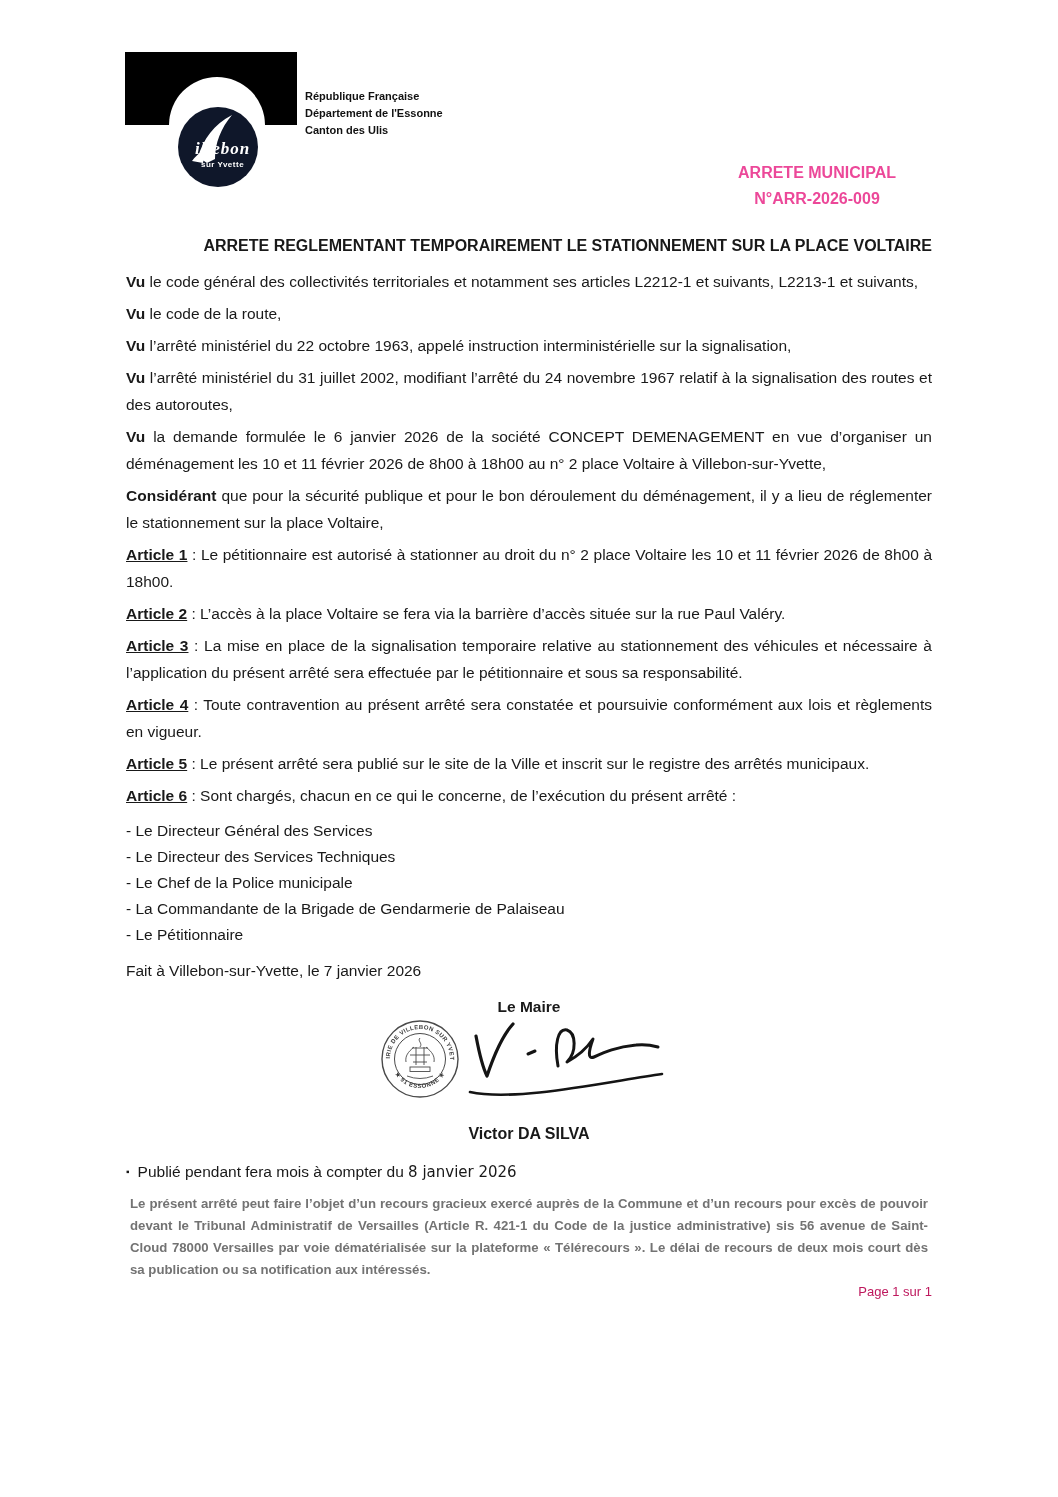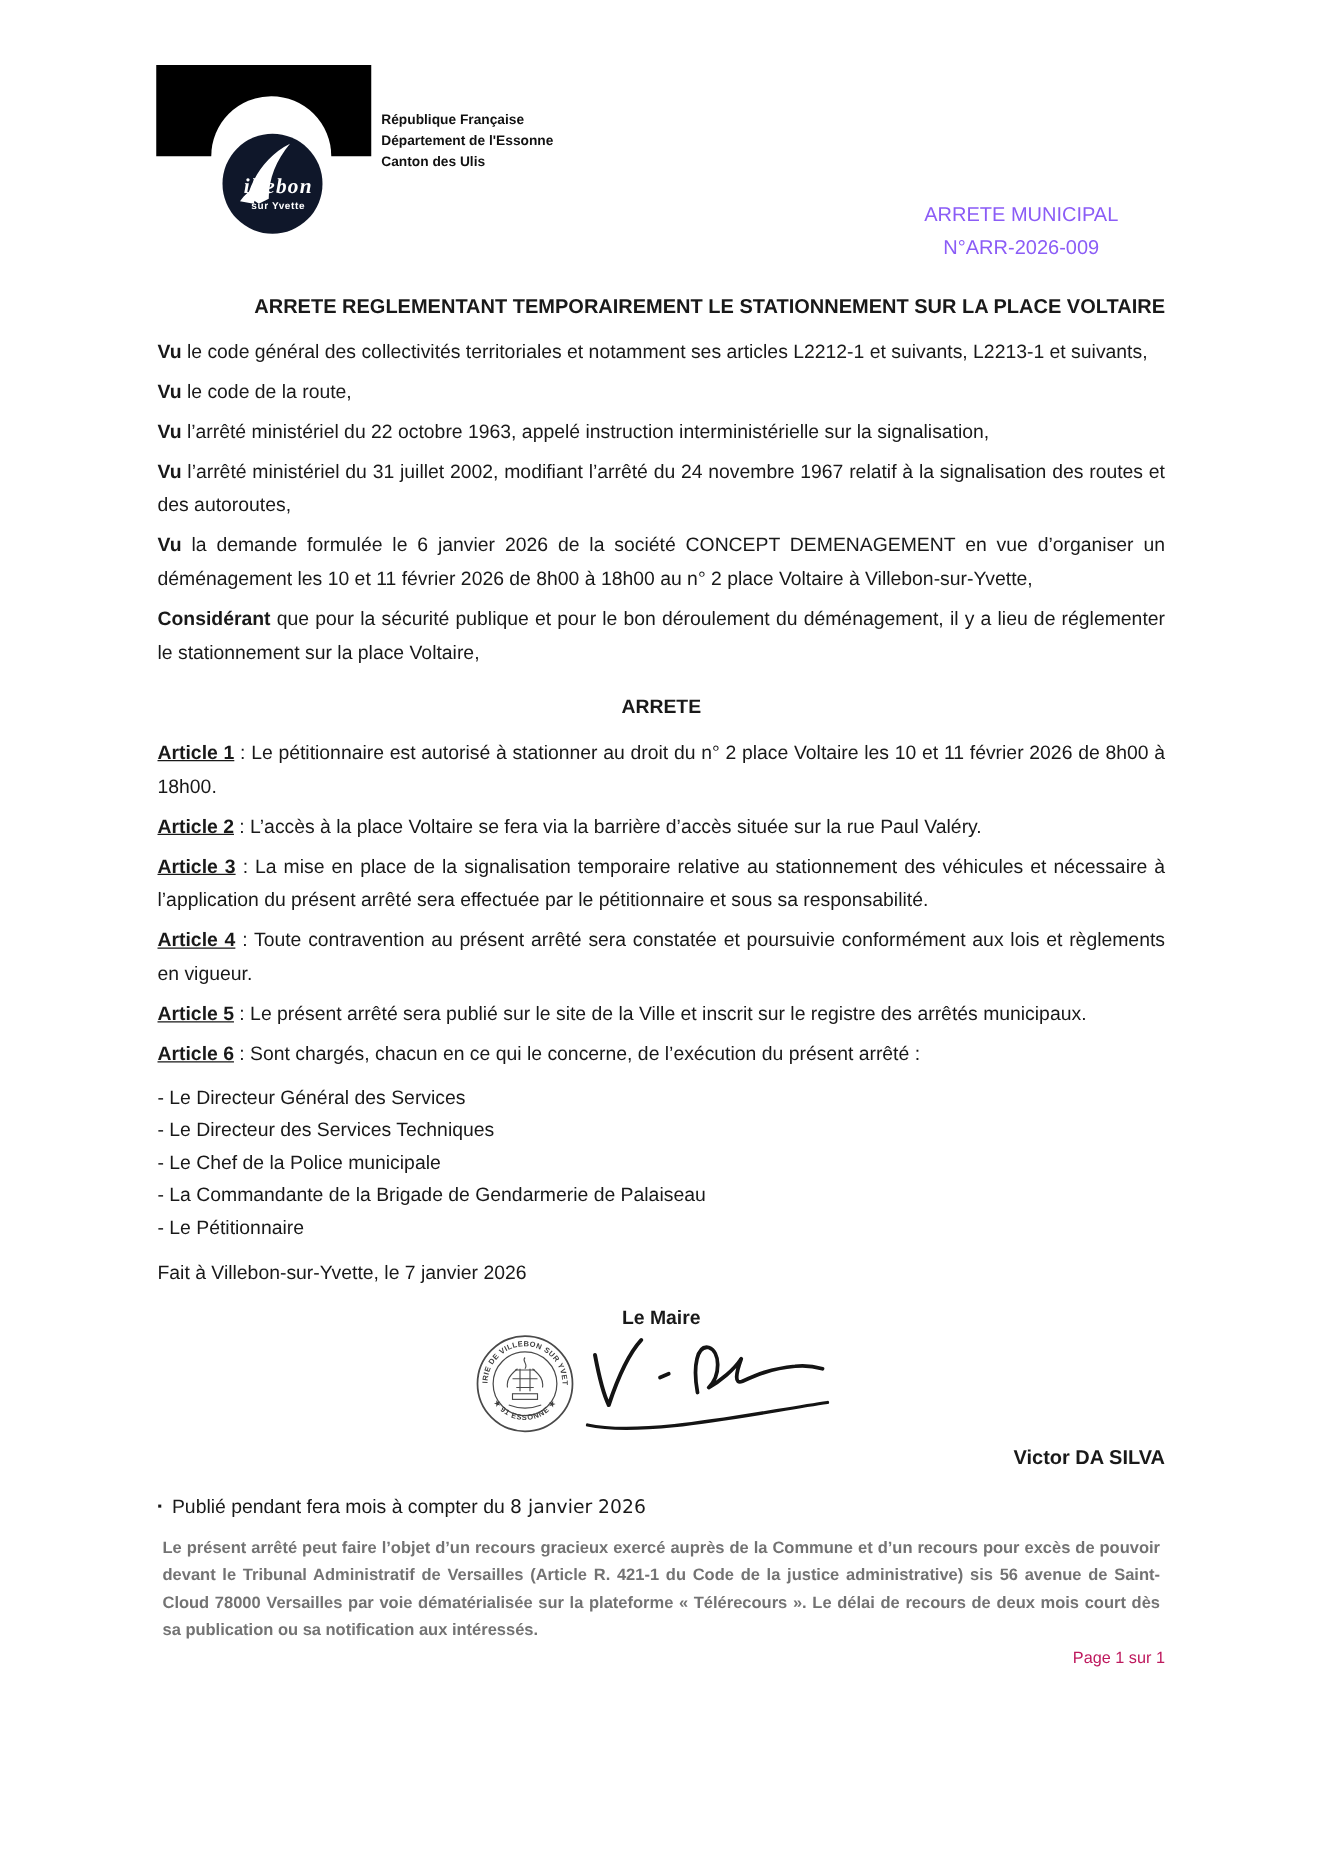--- a/index.html
+++ b/index.html
@@ -12,36 +12,36 @@
   
   .header { position:relative; height:180px; }
   .logo { position:absolute; left:-1px; top:0; width:172px; height:140px; }
   .logo-rect { position:absolute; left:0; top:0; width:172px; height:73px; background:#000; }
   .logo-notch { position:absolute; left:44px; top:25px; width:96px; height:96px; border-radius:50%; background:#fff; }
   .logo-disc { position:absolute; left:53px; top:55px; width:80px; height:80px; border-radius:50%; background:#0f172a; overflow:hidden; }
   .logo-script { position:absolute; left:17px; top:32px; color:#fff;
     font:italic 700 17px "Liberation Serif", serif; letter-spacing:1px; }
   .logo-sub { position:absolute; left:23px; top:53px; color:#fff; font:700 8px "Liberation Sans", sans-serif; letter-spacing:0.5px; }
   .region { position:absolute; left:179px; top:36px; font-size:11px; font-weight:700; line-height:17px; color:#111; }
-  .docid { position:absolute; right:0; top:108px; width:230px; text-align:center; font-weight:400; font-size:16px; line-height:26px; color:#8b5cf6; }
+  .docid { position:absolute; right:0; top:108px; width:230px; text-align:center; font-weight:700; font-size:16px; line-height:26px; color:#ec4899; }
   
   .doc-title { font-weight:700; font-size:16px; line-height:27px; margin:0 0 9px 0;text-align:right; }
   .para { font-size:15.5px; line-height:27px; text-align:justify; margin:0 0 5px 0; }
   .lead { font-weight:700; }
   .art-lead { font-weight:700; text-decoration:underline; }
   .arrete-heading { text-align:center; font-weight:700; font-size:15.5px; line-height:27px; margin:16px 0 10px 0; }
   .executors { margin:9px 0 2px 0; }
   .executor { font-size:15.5px; line-height:26px; }
   .fait { font-size:15.5px; line-height:27px; margin:9px 0 0 0; }
   
   .maire { text-align:center; font-weight:700; font-size:15.5px; margin-top:14px; }
   .sig-row { position:relative; height:92px; }
   .seal { position:absolute; left:253px; top:2px; }
   .signature { position:absolute; left:340px; top:-6px; }
-  .signer { text-align:right; font-weight:700; font-size:16px; margin-top:2px; }
+  .signer { text-align:center; font-weight:700; font-size:16px; margin-top:17px; }
   
   .publication { font-size:15.5px; margin:20px 0 0 0; }
   .pub-bullet { font-size:10px; vertical-align:2px; margin-right:8px; }
   .pub-date { font-family:"DejaVu Sans", sans-serif; font-size:15px; }
   .footer-notice { font-size:13.2px; font-weight:700; line-height:22px; text-align:justify; margin:12px 0 0 0; padding:0 4px; color:#737373; }
   .page-label { text-align:right; font-size:13px; color:#be185d; margin-top:3px; }
   svg text { font-family:"Liberation Sans", sans-serif; }
 </style>
 </head>
 <body>
@@ -74,21 +74,20 @@
 
   <div class="doc-title">ARRETE REGLEMENTANT TEMPORAIREMENT LE STATIONNEMENT SUR LA PLACE VOLTAIRE</div>
 
   <p class="para"><span class="lead">Vu</span><span> le code général des collectivités territoriales et notamment ses articles L2212-1 et suivants, L2213-1 et suivants,</span></p>
   <p class="para"><span class="lead">Vu</span><span> le code de la route,</span></p>
   <p class="para"><span class="lead">Vu</span><span> l’arrêté ministériel du 22 octobre 1963, appelé instruction interministérielle sur la signalisation,</span></p>
   <p class="para"><span class="lead">Vu</span><span> l’arrêté ministériel du 31 juillet 2002, modifiant l’arrêté du 24 novembre 1967 relatif à la signalisation des routes et des autoroutes,</span></p>
   <p class="para"><span class="lead">Vu</span><span> la demande formulée le 6 janvier 2026 de la société CONCEPT DEMENAGEMENT en vue d’organiser un déménagement les 10 et 11 février 2026 de 8h00 à 18h00 au n° 2 place Voltaire à Villebon-sur-Yvette,</span></p>
   <p class="para"><span class="lead">Considérant</span><span> que pour la sécurité publique et pour le bon déroulement du déménagement, il y a lieu de réglementer le stationnement sur la place Voltaire,</span></p>
 
-  <div class="arrete-heading">ARRETE</div>
 
   <p class="para"><span class="art-lead">Article 1</span><span> : Le pétitionnaire est autorisé à stationner au droit du n° 2 place Voltaire les 10 et 11 février 2026 de 8h00 à 18h00.</span></p>
   <p class="para"><span class="art-lead">Article 2</span><span> : L’accès à la place Voltaire se fera via la barrière d’accès située sur la rue Paul Valéry.</span></p>
   <p class="para"><span class="art-lead">Article 3</span><span> : La mise en place de la signalisation temporaire relative au stationnement des véhicules et nécessaire à l’application du présent arrêté sera effectuée par le pétitionnaire et sous sa responsabilité.</span></p>
   <p class="para"><span class="art-lead">Article 4</span><span> : Toute contravention au présent arrêté sera constatée et poursuivie conformément aux lois et règlements en vigueur.</span></p>
   <p class="para"><span class="art-lead">Article 5</span><span> : Le présent arrêté sera publié sur le site de la Ville et inscrit sur le registre des arrêtés municipaux.</span></p>
   <p class="para"><span class="art-lead">Article 6</span><span> : Sont chargés, chacun en ce qui le concerne, de l’exécution du présent arrêté :</span></p>
 
   <div class="executors">
     <div class="executor">- Le Directeur Général des Services</div>

